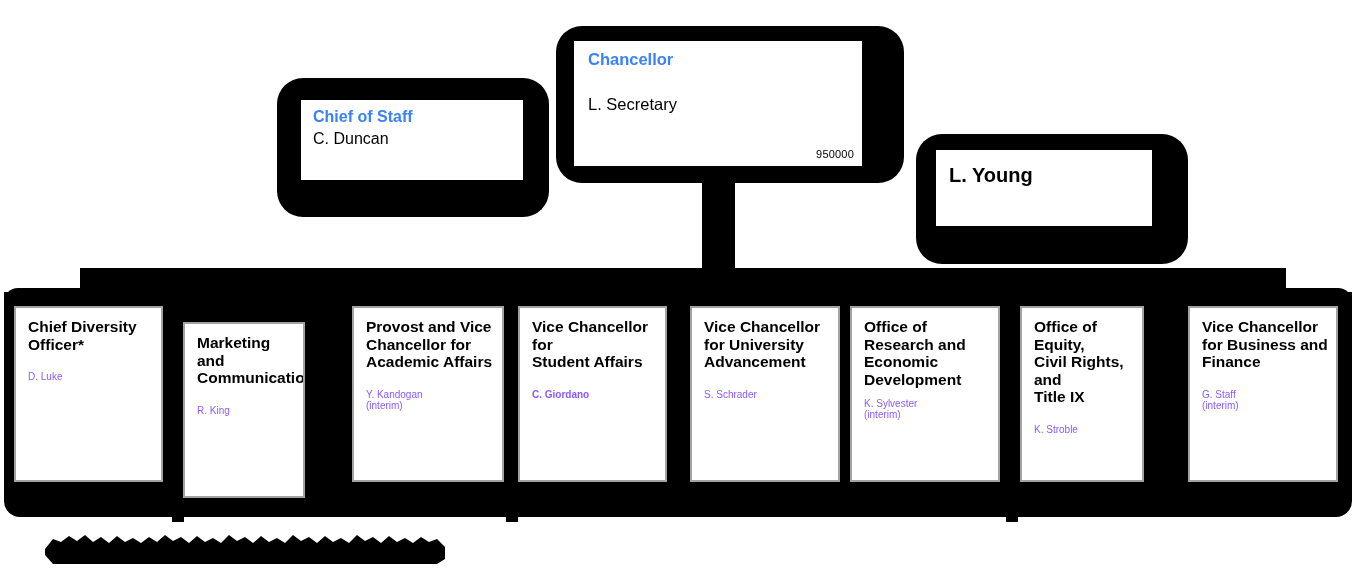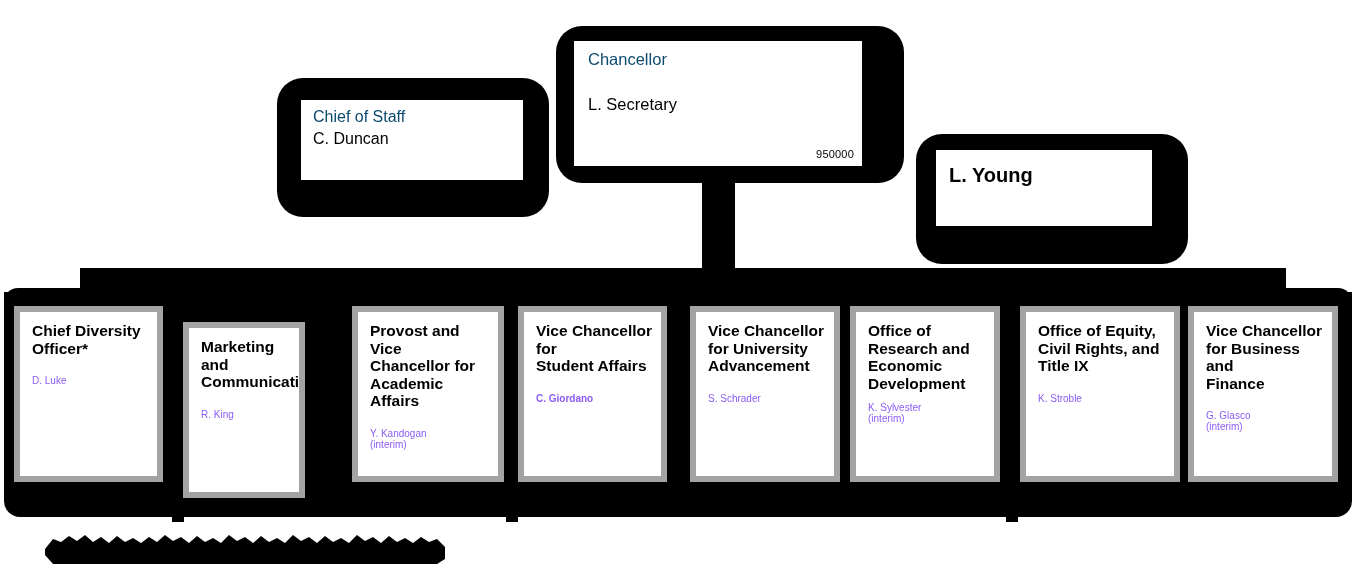--- a/index.html
+++ b/index.html
@@ -32,42 +32,42 @@
     position: absolute;
     background: #000000;
     border-radius: 26px;
   }
   .topnode .card {
     position: absolute;
     background: #ffffff;
     border: 0;
   }
   .topnode .card .title {
-    font-weight: normal;
-    color: #0c4a6e;
+    font-weight: bold;
+    color: #3b82f6;
     line-height: 1.18;
   }
   .topnode .card .person {
     color: #000000;
     line-height: 1.18;
   }
   .topnode .card .code {
     position: absolute;
     right: 8px;
     bottom: 6px;
     font-size: 11px;
     color: #000000;
     letter-spacing: 0.2px;
   }
 
   
   .unit {
     position: absolute;
     background: #ffffff;
-    border: 6px solid #a3a3a3;
+    border: 2px solid #a3a3a3;
     padding: 10px 8px 6px 12px;
     overflow: hidden;
   }
   .unit .u-title {
     font-weight: bold;
     font-size: 15.5px;
     line-height: 1.13;
     color: #000000;
     white-space: pre-line;
   }
@@ -154,32 +154,32 @@
 
   <div class="unit" style="left:850px; top:306px; width:150px; height:176px;">
     <div class="u-title">Office of
 Research and
 Economic
 Development</div>
     <div class="u-person" style="margin-top:10px;">K. Sylvester
 (interim)</div>
   </div>
 
-  <div class="unit" style="left:1020px; top:306px; width:160px; height:176px;">
+  <div class="unit" style="left:1020px; top:306px; width:124px; height:176px;">
     <div class="u-title">Office of Equity,
 Civil Rights, and
 Title IX</div>
     <div class="u-person">K. Stroble</div>
   </div>
 
   <div class="unit" style="left:1188px; top:306px; width:150px; height:176px;">
     <div class="u-title">Vice Chancellor
 for Business and
 Finance</div>
-    <div class="u-person">G. Glasco
+    <div class="u-person">G. Staff
 (interim)</div>
   </div>
 
   <div style="position:absolute; left:45px; top:533px; width:400px; height:32px;">
     <svg width="400" height="32" viewBox="0 0 400 32" xmlns="http://www.w3.org/2000/svg">
       <polygon fill="#000000" points="
         0,16 8,6 16,9 24,3 32,8 40,2 48,9 56,4 64,10 72,3 80,9 88,5 96,10
         104,4 112,9 120,2 128,8 136,4 144,10 152,3 160,9 168,5 176,10
         184,2 192,8 200,4 208,10 216,3 224,9 232,5 240,10 248,2 256,8
         264,4 272,10 280,3 288,9 296,5 304,10 312,2 320,8 328,4 336,10

